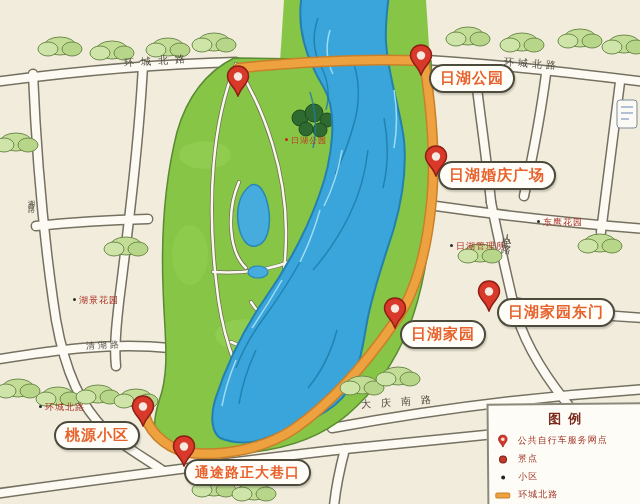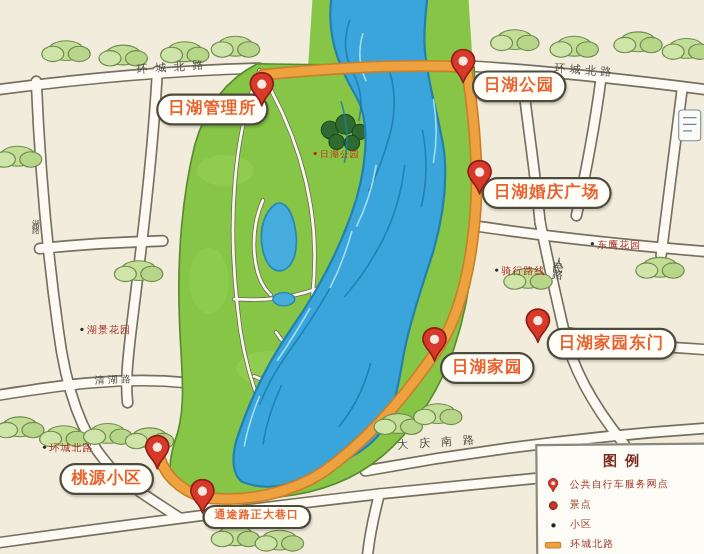--- a/index.html
+++ b/index.html
@@ -2,21 +2,21 @@
 <html><head>
 <meta charset="utf-8">
 <style>
   html,body{margin:0;padding:0;}
   body{font-family:"Liberation Sans","DejaVu Sans",sans-serif;background:#ddd;}
   .map{position:relative;width:640px;height:504px;background:#f2ecdc;overflow:hidden;}
   .art{position:absolute;left:0;top:0;z-index:1;}
   .pill{position:absolute;background:#fffef8;border:2px solid #4d4b3c;border-radius:16px;
         padding:1px 9px 2px;color:#e8622d;font-weight:bold;font-size:15px;white-space:nowrap;
         letter-spacing:1px;box-shadow:1px 2px 2px rgba(0,0,0,.18);z-index:30;line-height:1.45;}
-  .pill.small{font-size:10px;}
+  .pill.small{font-size:14px;}
   .pin{position:absolute;width:24px;height:32px;z-index:40;}
   .roadlabel{position:absolute;color:#4c4a40;font-size:10px;letter-spacing:7px;white-space:nowrap;z-index:10;}
   .vert{writing-mode:vertical-rl;letter-spacing:5px;}
   .place{position:absolute;font-size:9px;color:#a82f22;white-space:nowrap;z-index:12;letter-spacing:1px;}
   .place .dot{display:inline-block;width:3px;height:3px;border-radius:50%;background:#2a2a2a;margin:0 3px 2px 0;}
   .place.scenic{color:#c03322;font-size:8px;}
   .place.scenic .dot{background:#cc2211;}
   .legend{position:absolute;left:487px;top:403px;width:147px;background:#fdfcf6;border:2px solid #8a8878;
           padding:3px 6px 6px;z-index:50;box-shadow:2px 3px 3px rgba(0,0,0,.12);transform:rotate(-.5deg);}
   .legend h4{margin:2px 0 6px;text-align:center;font-size:13px;color:#7c2a1e;letter-spacing:7px;font-weight:bold;}
@@ -187,25 +187,24 @@
 
   <div class="roadlabel" style="left:124px;top:54px;transform:rotate(-4deg)">环城北路</div>
   <div class="roadlabel" style="left:504px;top:57px;letter-spacing:4px;transform:rotate(4deg)">环城北路</div>
   <div class="roadlabel" style="left:86px;top:339px;font-size:9px;letter-spacing:3px;transform:rotate(-2deg)">清湖路</div>
   <div class="roadlabel" style="left:361px;top:395px;letter-spacing:10px;transform:rotate(-4deg)">大庆南路</div>
   <div class="roadlabel vert" style="left:500px;top:226px;transform:rotate(6deg)">人民路</div>
   <div class="roadlabel vert" style="left:26px;top:194px;font-size:7px;letter-spacing:3px;color:#55534a">湖西路</div>
 
   <div class="place" style="left:73px;top:294px"><span class="dot"></span><span>湖景花园</span></div>
   <div class="place" style="left:39px;top:401px"><span class="dot"></span><span>环城北路</span></div>
-  <div class="place" style="left:450px;top:240px"><span class="dot"></span><span>骑行路线</span></div>
+  <div class="place" style="left:450px;top:240px"><span class="dot"></span><span>日湖管理所</span></div>
   <div class="place" style="left:537px;top:216px"><span class="dot"></span><span>东鹰花园</span></div>
   <div class="place scenic" style="left:285px;top:135px"><span class="dot"></span><span>日湖公园</span></div>
 
-  <div class="pill" style="left:142px;top:85px">日湖管理所</div>
   <div class="pill" style="left:429px;top:64px">日湖公园</div>
   <div class="pill" style="left:400px;top:320px">日湖家园</div>
   <div class="pill" style="left:438px;top:161px">日湖婚庆广场</div>
   <div class="pill" style="left:497px;top:298px">日湖家园东门</div>
   <div class="pill" style="left:54px;top:421px">桃源小区</div>
   <div class="pill small" style="left:184px;top:459px">通途路正大巷口</div>
 
   <div class="pin" style="left:226px;top:65px"><svg width="24" height="32" viewBox="0 0 24 32">
         <path d="M12 1 C5.9 1 1.5 5.6 1.5 11.4 C1.5 16 5 19.5 8 23.5 C10 26.2 11 28.5 12 31 C13 28.5 14 26.2 16 23.5 C19 19.5 22.5 16 22.5 11.4 C22.5 5.6 18.1 1 12 1 Z" fill="#d8392a" stroke="#8e1f14" stroke-width="1.5"></path>
         <circle cx="12" cy="11.5" r="4.2" fill="#f7e9df"></circle>

